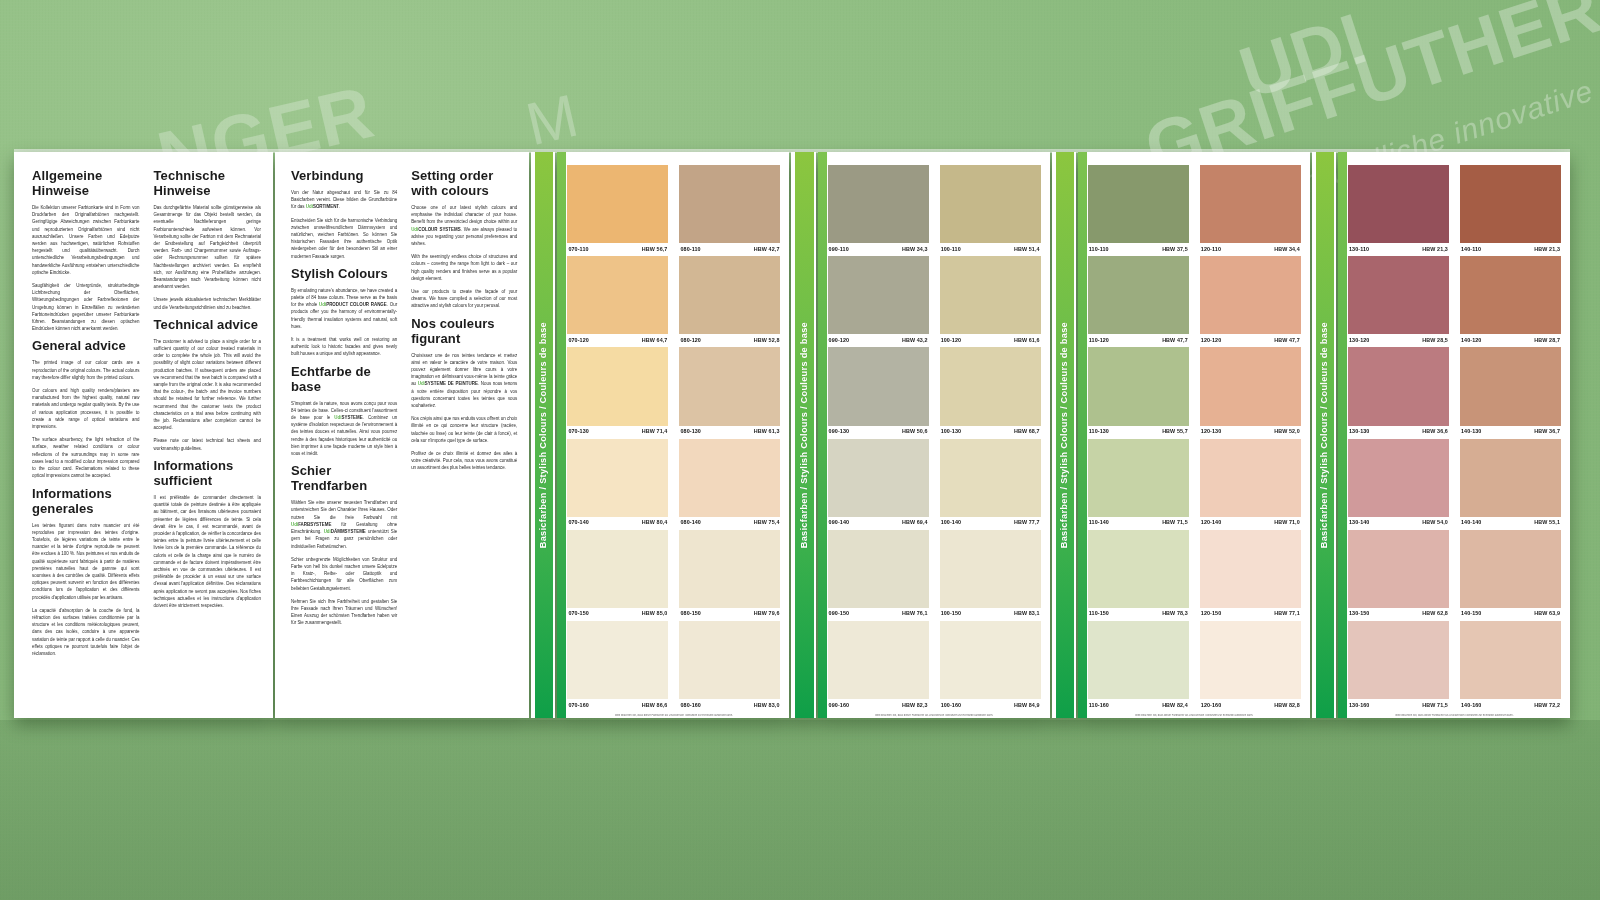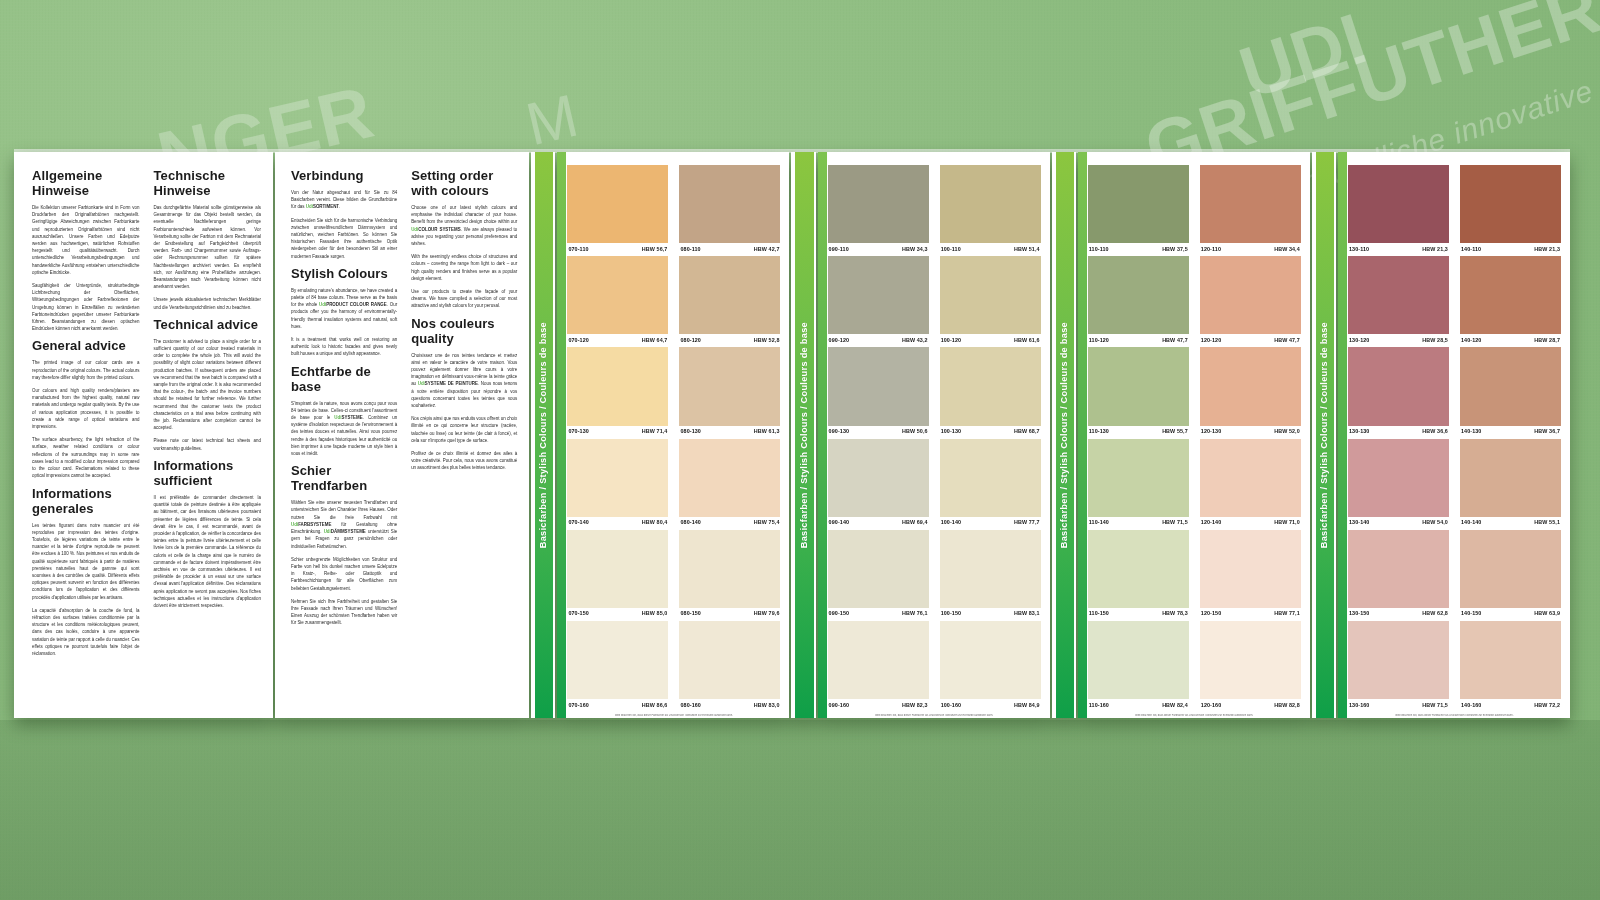--- a/index.html
+++ b/index.html
@@ -198,21 +198,21 @@
           <p class="tp-p">Schier unbegrenzte Möglichkeiten von Struktur und Farbe von hell bis dunkel machen unsere Edelputze in Kratz-, Reibe- oder Glattoptik und Farbbeschichtungen für alle Oberflächen zum beliebten Gestaltungselement.</p>
           <p class="tp-p">Nehmen Sie sich Ihre Farbfreiheit und gestalten Sie Ihre Fassade nach Ihren Träumen und Wünschen! Einen Auszug der schönsten Trendfarben haben wir für Sie zusammengestellt.</p>
         </div>
         <div class="tp-block">
           <div class="tp-h sp">Setting order with colours</div>
           <p class="tp-p">Choose one of our latest stylish colours and emphasise the individual character of your house. Benefit from the unrestricted design choice within our <span class="udi">Udi</span><span class="bld">COLOUR SYSTEMS</span>. We are always pleased to advise you regarding your personal preferences and wishes.</p>
           <p class="tp-p">With the seemingly endless choice of structures and colours – covering the range from light to dark – our high quality renders and finishes serve as a popular design element.</p>
           <p class="tp-p">Use our products to create the façade of your dreams. We have compiled a selection of our most attractive and stylish colours for your perusal.</p>
         </div>
         <div class="tp-block">
-          <div class="tp-h sp">Nos couleurs quality</div>
+          <div class="tp-h sp">Nos couleurs figurant</div>
           <p class="tp-p">Choisissez une de nos teintes tendance et mettez ainsi en valeur le caractère de votre maison. Vous pouvez également donner libre cours à votre imagination en définissant vous-même la teinte grâce au <span class="udi">Udi</span><span class="bld">SYSTEME DE PEINTURE</span>. Nous nous tenons à votre entière disposition pour répondre à vos questions concernant toutes les teintes que vous souhaiteriez.</p>
           <p class="tp-p">Nos crépis ainsi que nos enduits vous offrent un choix illimité en ce qui concerne leur structure (racière, talochée ou lisse) ou leur teinte (de clair à foncé), et cela sur n'importe quel type de surface.</p>
           <p class="tp-p">Profitez de ce choix illimité et donnez des ailes à votre créativité. Pour cela, nous vous avons constitué un assortiment des plus belles teintes tendance.</p>
         </div>
       </div>
   </div>
 
   <div class="panel tabpanel">
     <div class="tabfill"></div>
     <div class="tablabel">

